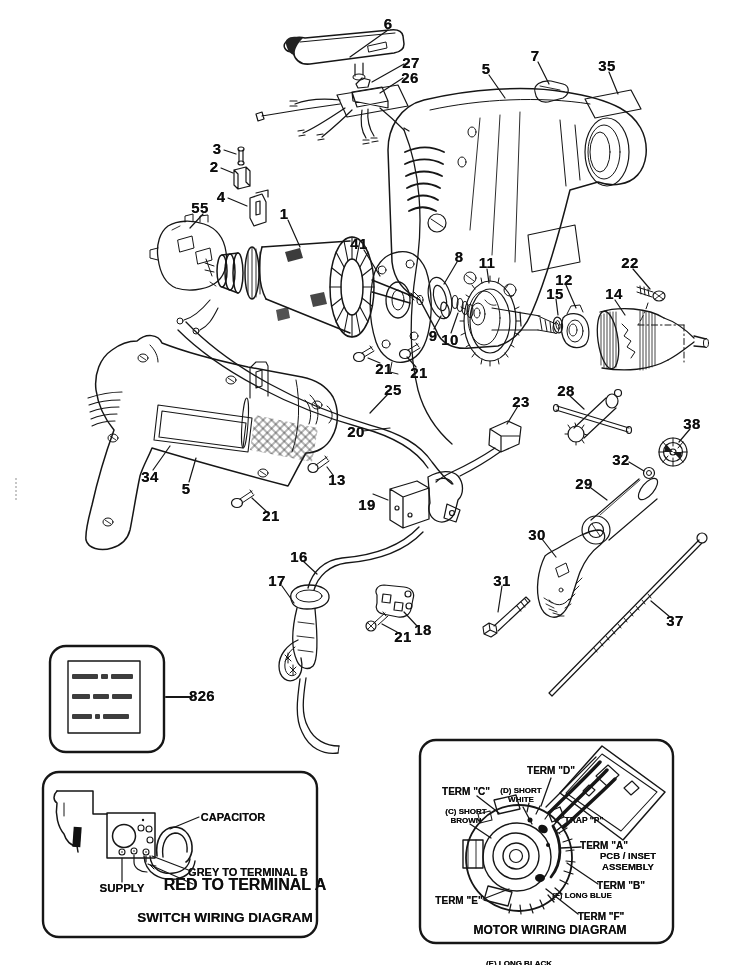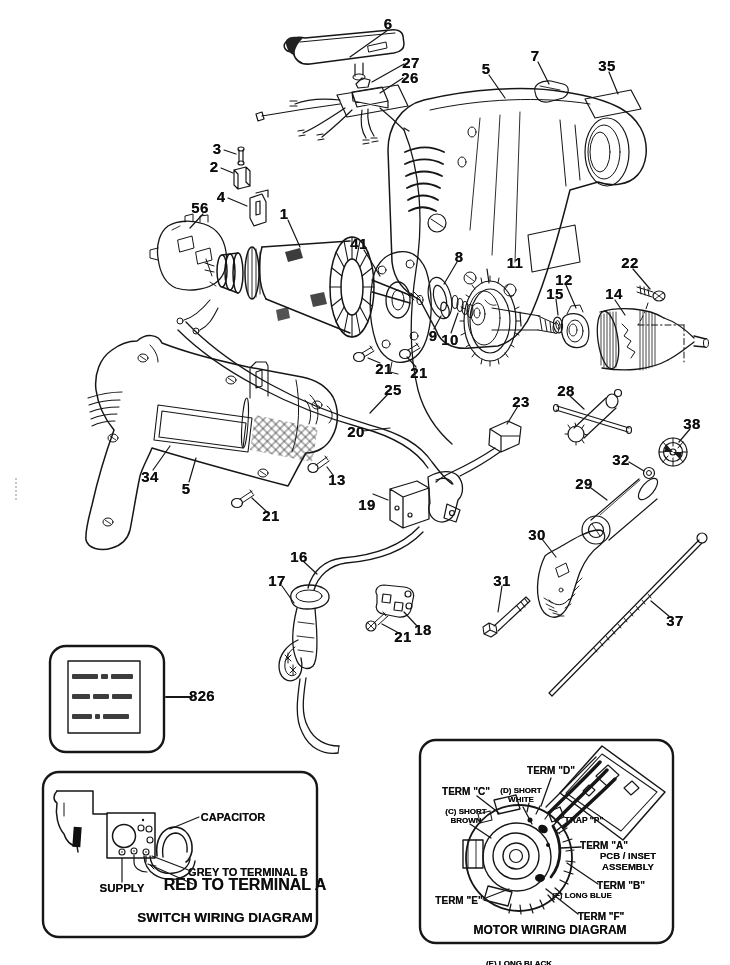--- a/index.html
+++ b/index.html
@@ -367,25 +367,25 @@
 <div id="callout-layer">
       <div class="callout" style="left: 388px; top: 23px;">6</div>
       <div class="callout" style="left: 411px; top: 62px;">27</div>
       <div class="callout" style="left: 410px; top: 77px;">26</div>
       <div class="callout" style="left: 486px; top: 68px;">5</div>
       <div class="callout" style="left: 535px; top: 55px;">7</div>
       <div class="callout" style="left: 607px; top: 65px;">35</div>
       <div class="callout" style="left: 217px; top: 148px;">3</div>
       <div class="callout" style="left: 214px; top: 166px;">2</div>
       <div class="callout" style="left: 221px; top: 196px;">4</div>
-      <div class="callout" style="left: 200px; top: 207px;">56</div>
+      <div class="callout" style="left: 200px; top: 207px;">55</div>
       <div class="callout" style="left: 284px; top: 213px;">1</div>
       <div class="callout" style="left: 359px; top: 243px;">41</div>
       <div class="callout" style="left: 459px; top: 256px;">8</div>
-      <div class="callout" style="left: 487px; top: 262px; margin-left: 28px;">11</div>
+      <div class="callout" style="left: 487px; top: 262px;">11</div>
       <div class="callout" style="left: 564px; top: 279px;">12</div>
       <div class="callout" style="left: 555px; top: 293px;">15</div>
       <div class="callout" style="left: 630px; top: 262px;">22</div>
       <div class="callout" style="left: 614px; top: 293px;">14</div>
       <div class="callout" style="left: 433px; top: 335px;">9</div>
       <div class="callout" style="left: 450px; top: 339px;">10</div>
       <div class="callout" style="left: 384px; top: 368px;">21</div>
       <div class="callout" style="left: 419px; top: 372px;">21</div>
       <div class="callout" style="left: 393px; top: 389px;">25</div>
       <div class="callout" style="left: 356px; top: 431px;">20</div>

